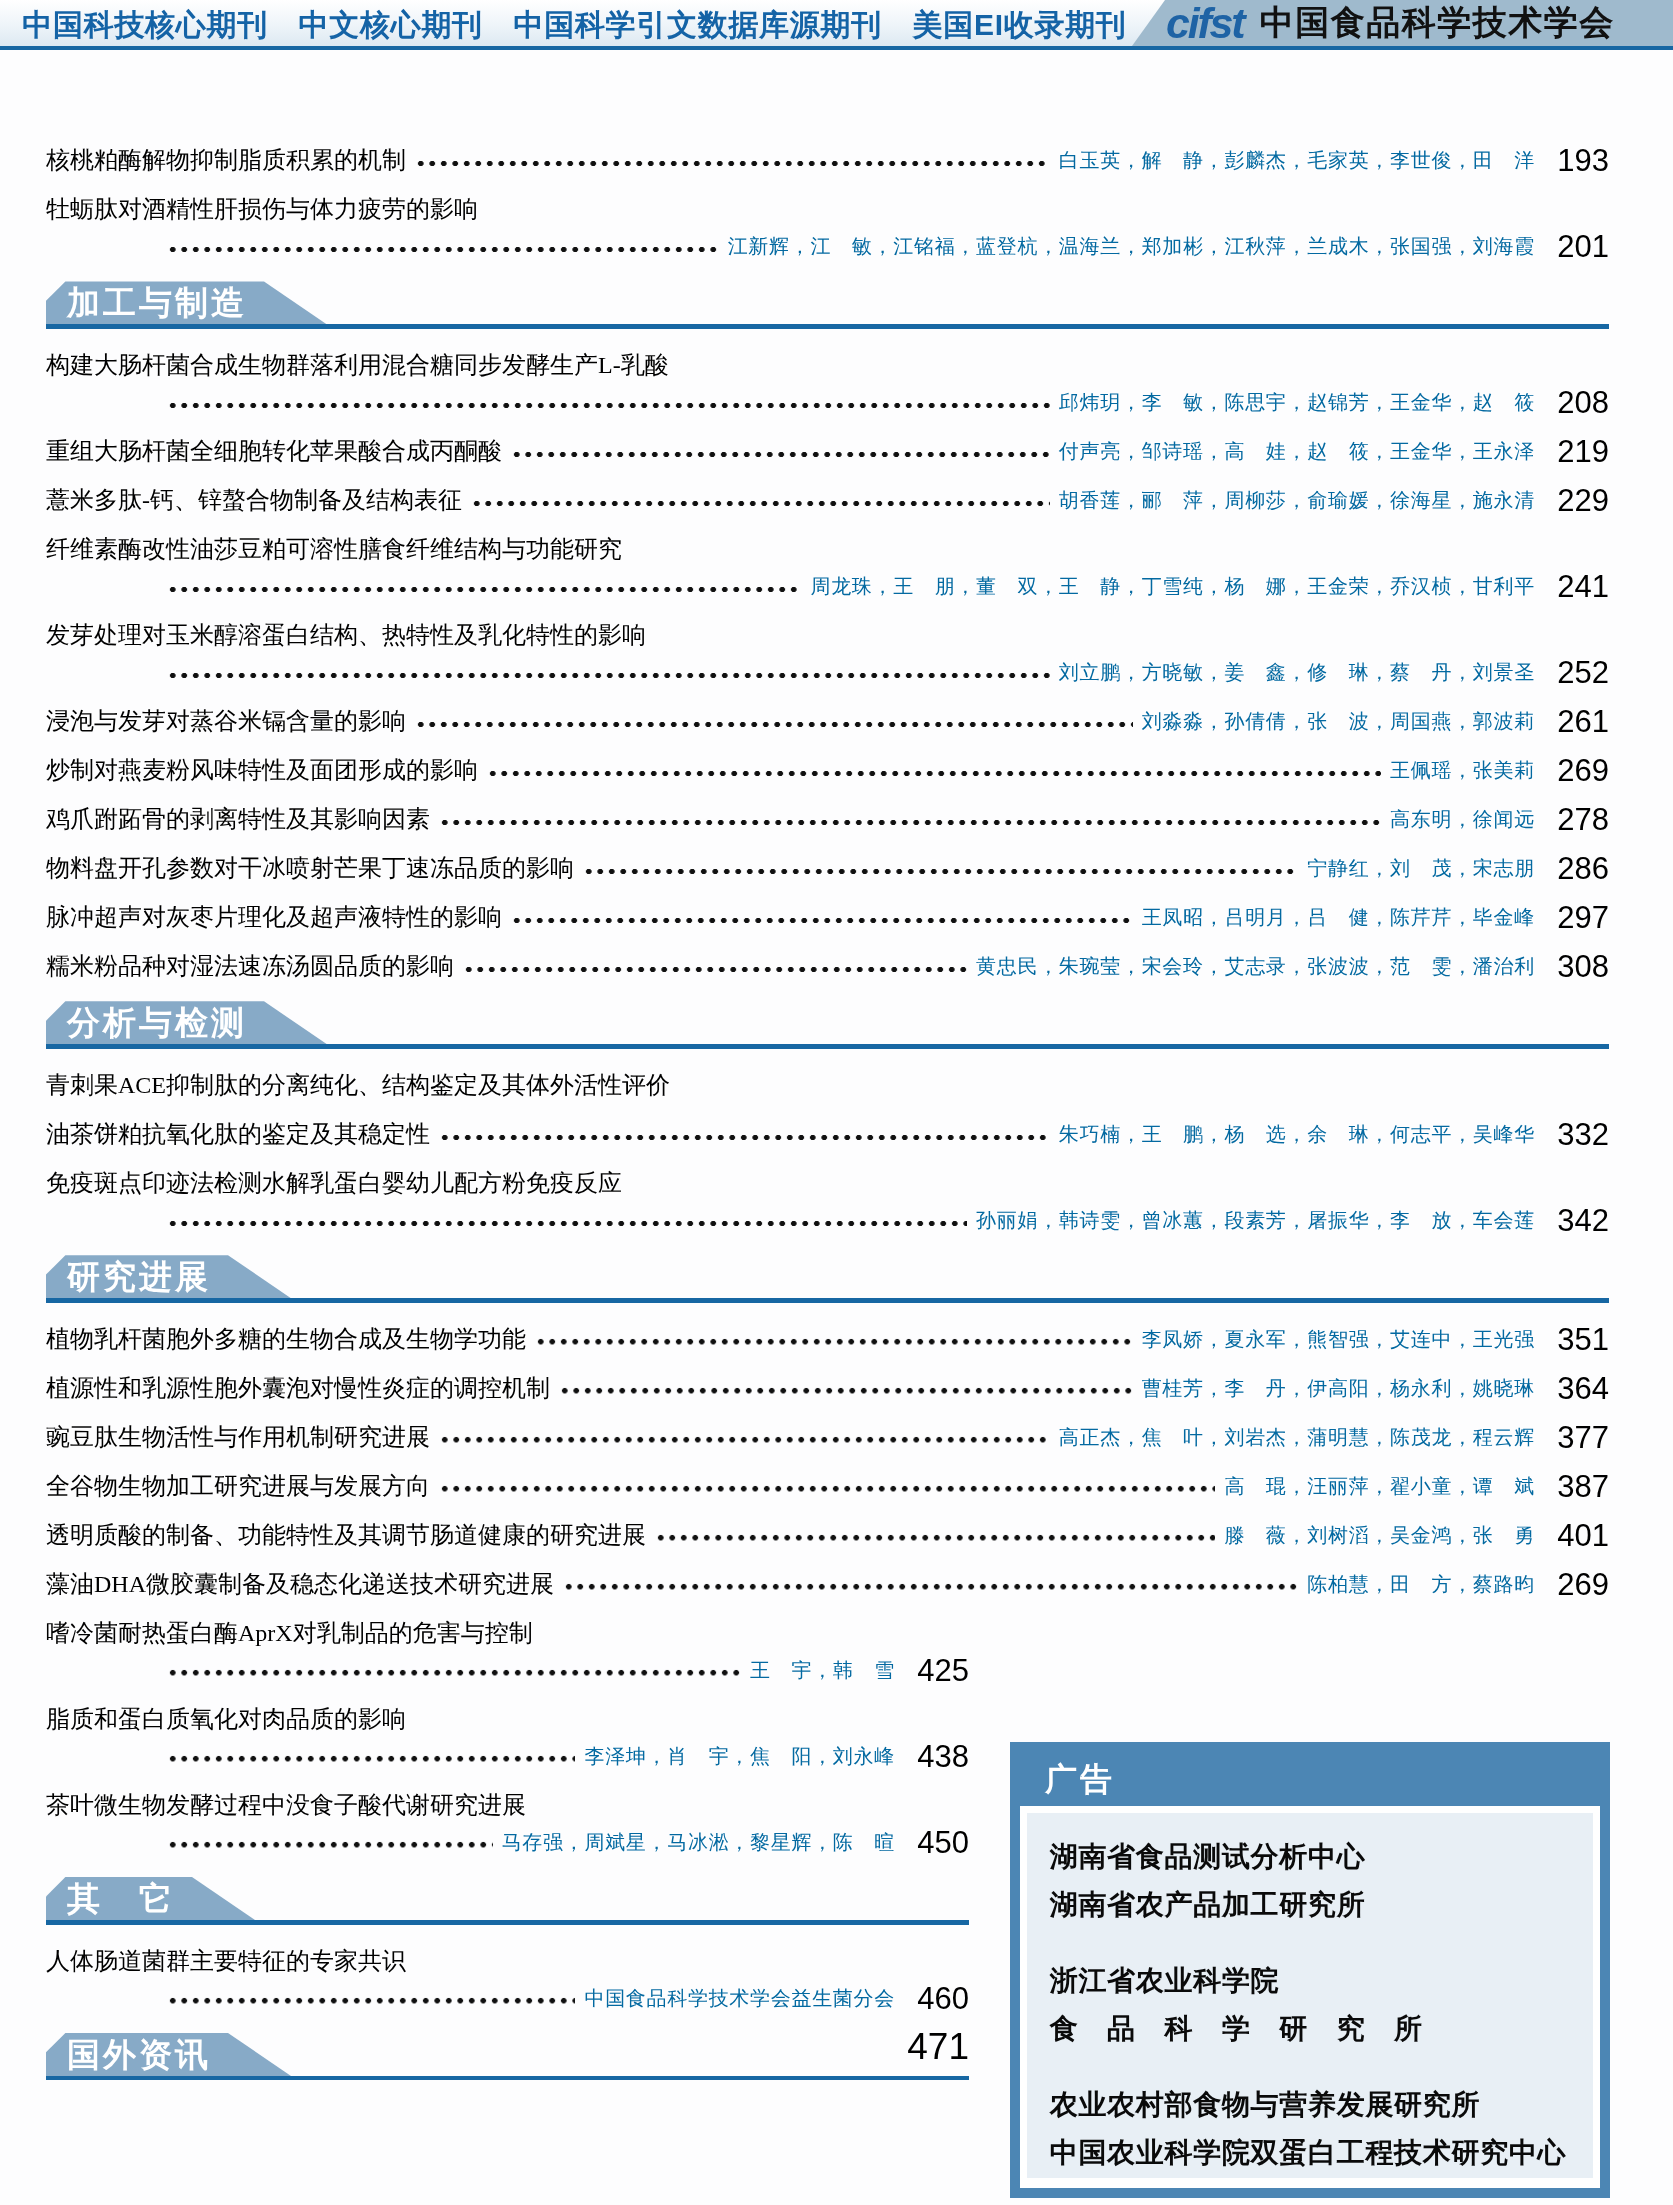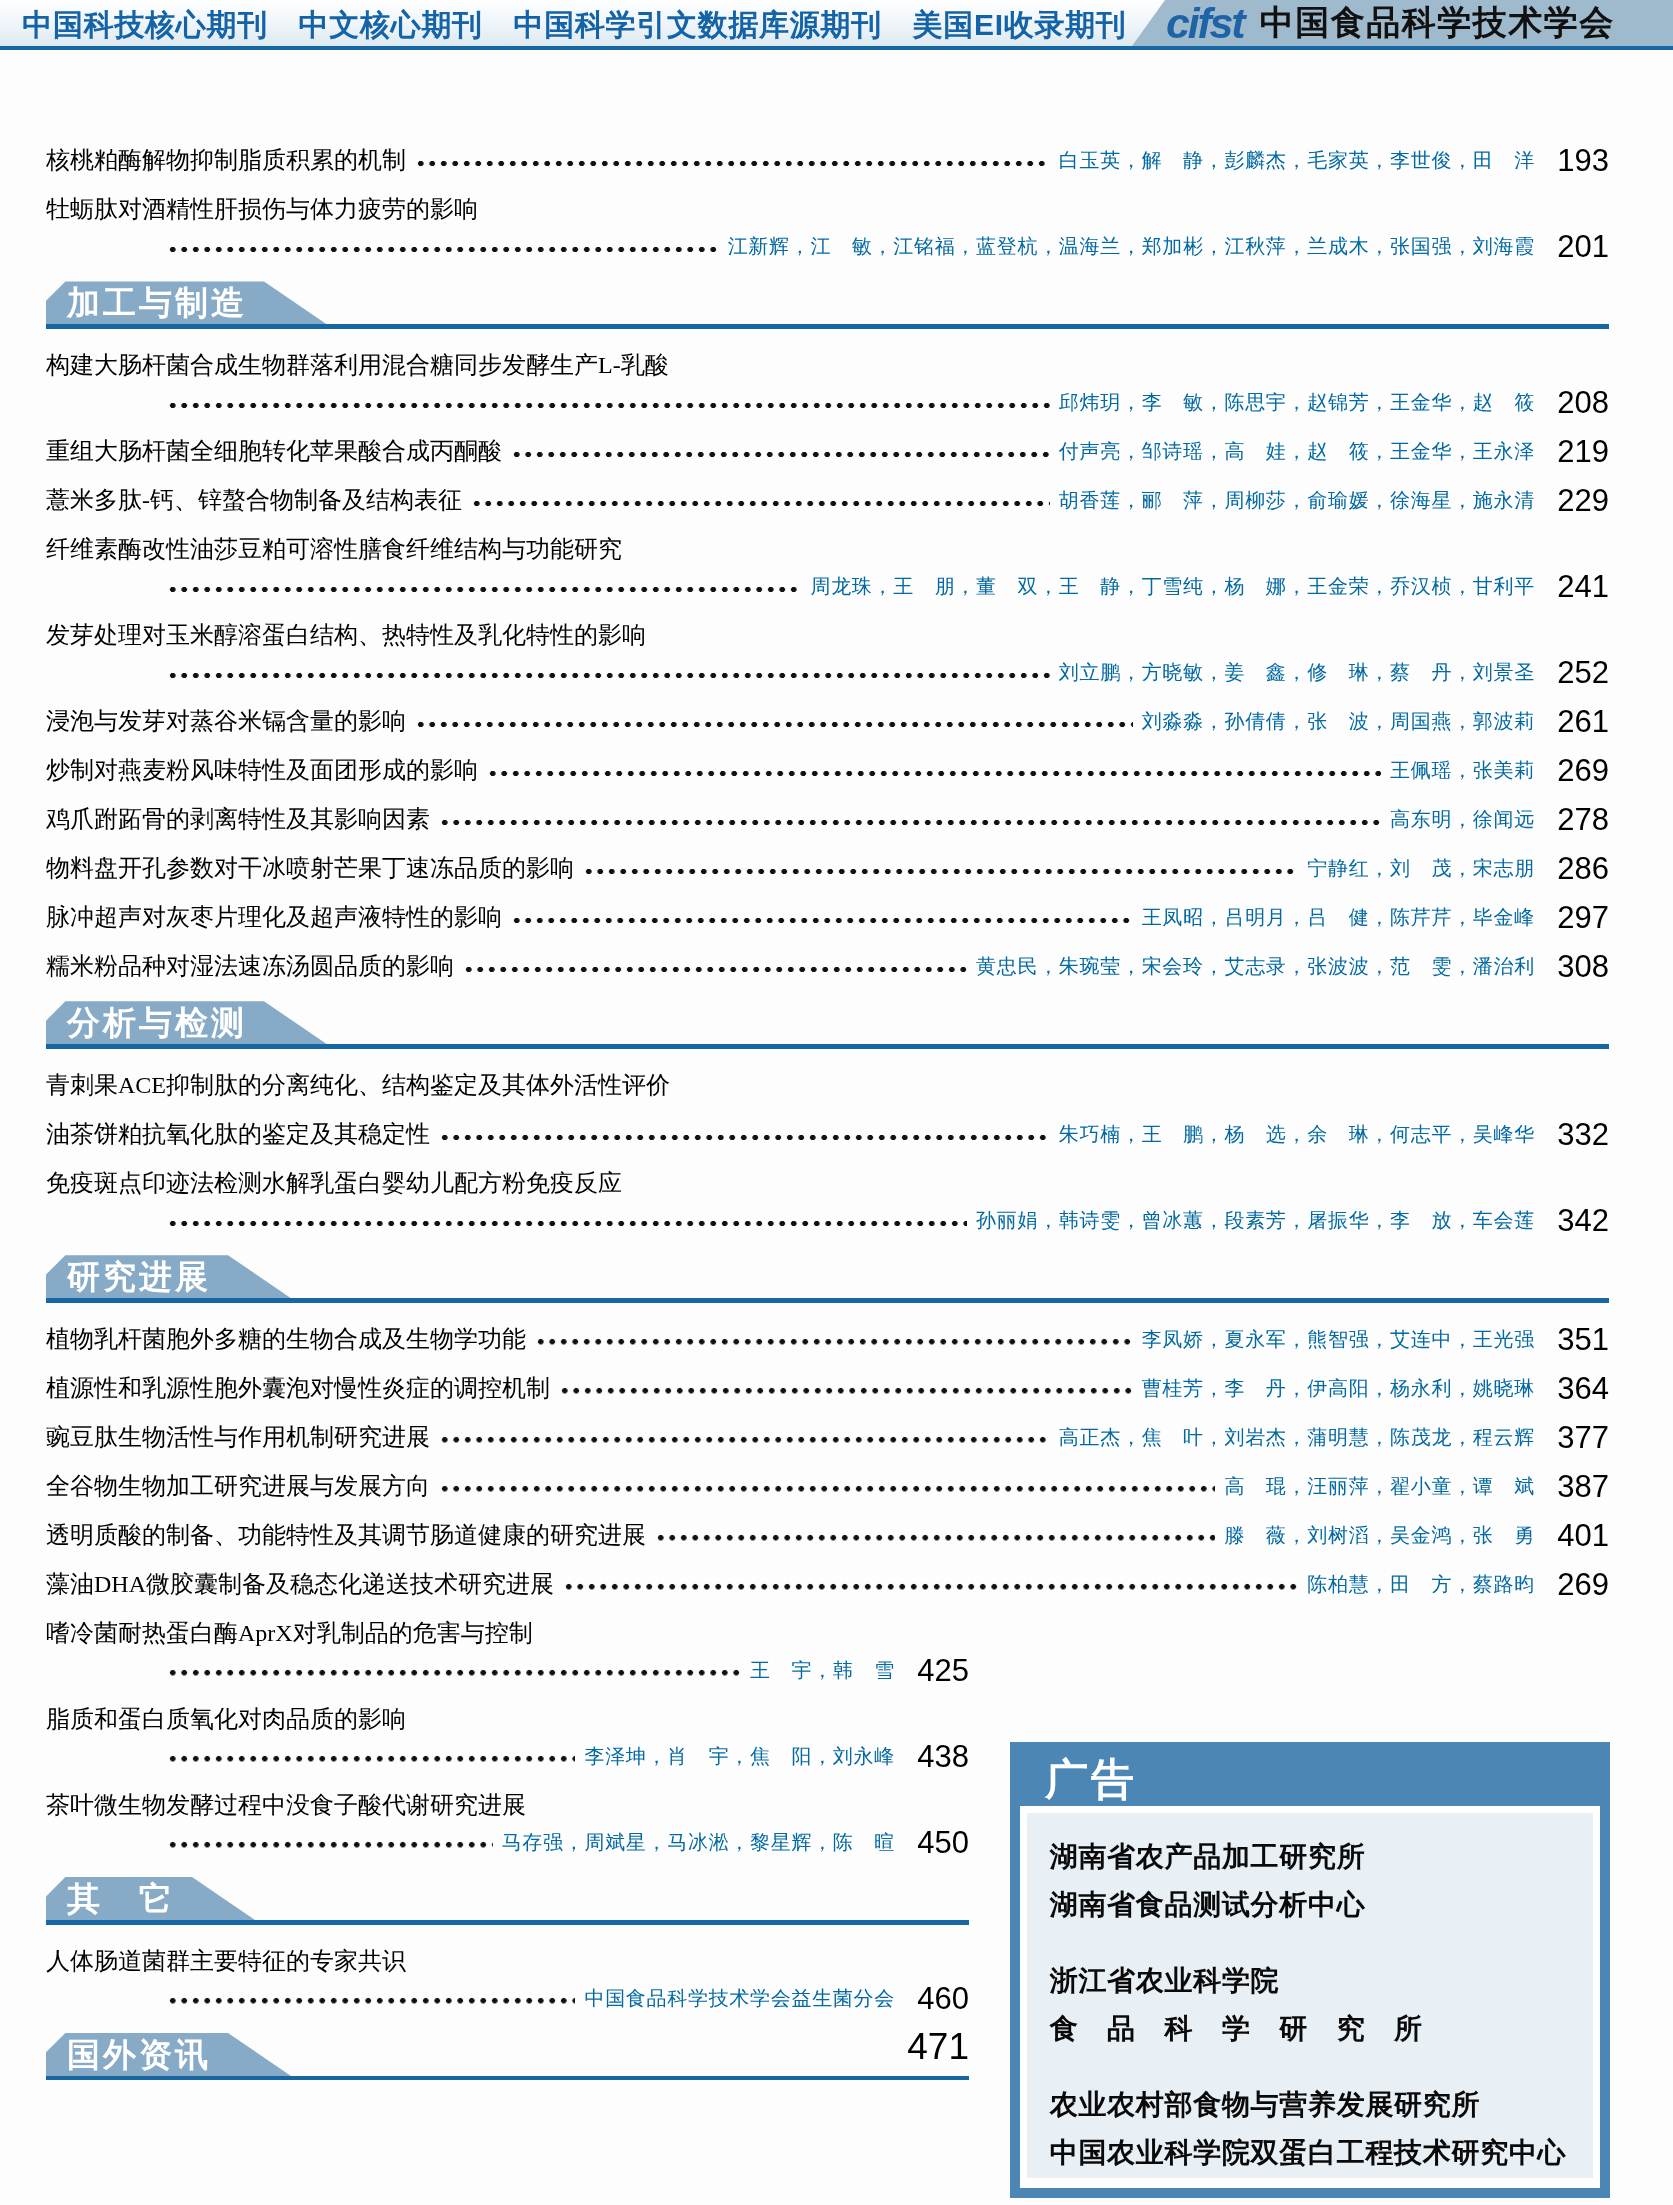--- a/index.html
+++ b/index.html
@@ -91,21 +91,21 @@
     font-size:37px;color:#000;
   }
   
   .ad-box{
     position:absolute;left:1010px;top:1742px;width:600px;height:456px;
     border:10.4px solid var(--ad-frame);background:#ffffff;
   }
   .ad-head{
     height:54px;line-height:54px;background:var(--ad-frame);
     color:#ffffff;font-family:"Liberation Sans","DejaVu Sans",sans-serif;
-    font-weight:700;font-size:43px;letter-spacing:3px;padding-left:25px;
+    font-weight:700;font-size:32px;letter-spacing:3px;padding-left:25px;
   }
   .ad-body{
     margin:7.4px;background:var(--ad-bg);
     height:365px;padding:19.4px 22.3px;
   }
   .ad-line{
     font-family:"Liberation Sans","DejaVu Sans",sans-serif;
     font-weight:700;font-size:28px;line-height:48px;color:#0a0a0a;
     letter-spacing:0.7px;white-space:nowrap;
   }
@@ -356,22 +356,22 @@
             <span class="page-num">460</span>
           </div>
         </div>
         <div class="section-block"><div class="section-shape"><span class="section-label">国外资讯</span></div><div class="section-line"></div><span class="section-page">471</span></div>
       </div>
   </div>
 
   <div class="ad-box">
     <div class="ad-head">广告</div>
     <div class="ad-body" id="ad-body">
+        <div class="ad-line">湖南省食品测试分析中心</div>
         <div class="ad-line">湖南省农产品加工研究所</div>
-        <div class="ad-line">湖南省食品测试分析中心</div>
         <div class="ad-gap"></div>
         <div class="ad-line">浙江省农业科学院</div>
         <div class="ad-line">食　品　科　学　研　究　所</div>
         <div class="ad-gap"></div>
         <div class="ad-line">农业农村部食物与营养发展研究所</div>
         <div class="ad-line">中国农业科学院双蛋白工程技术研究中心</div>
       </div>
   </div>
 
 </div>

